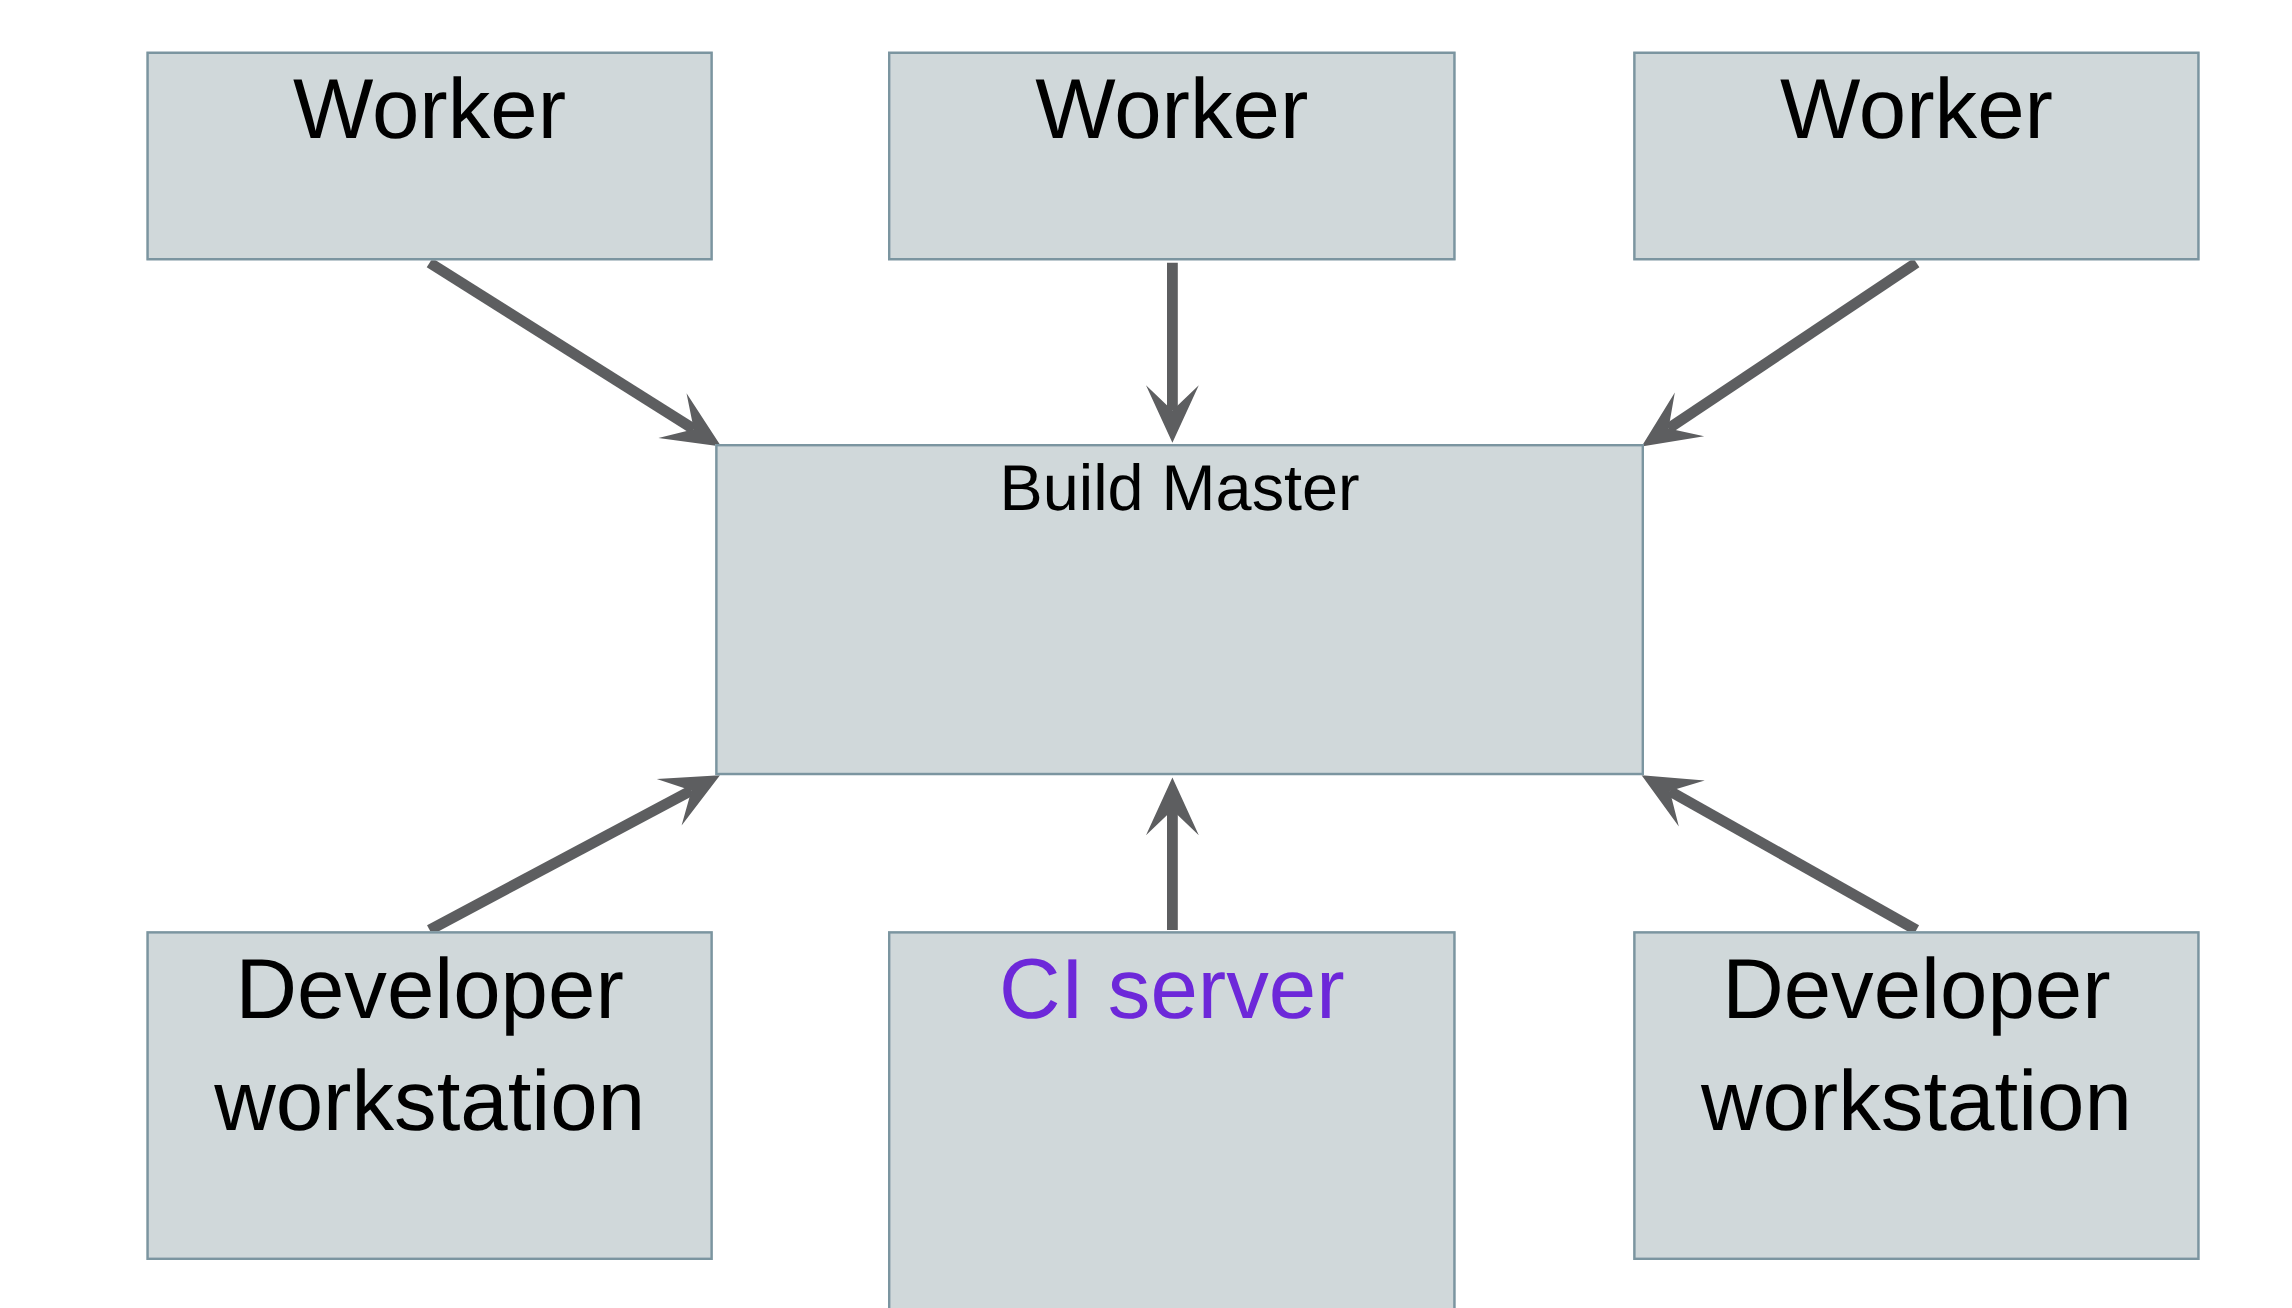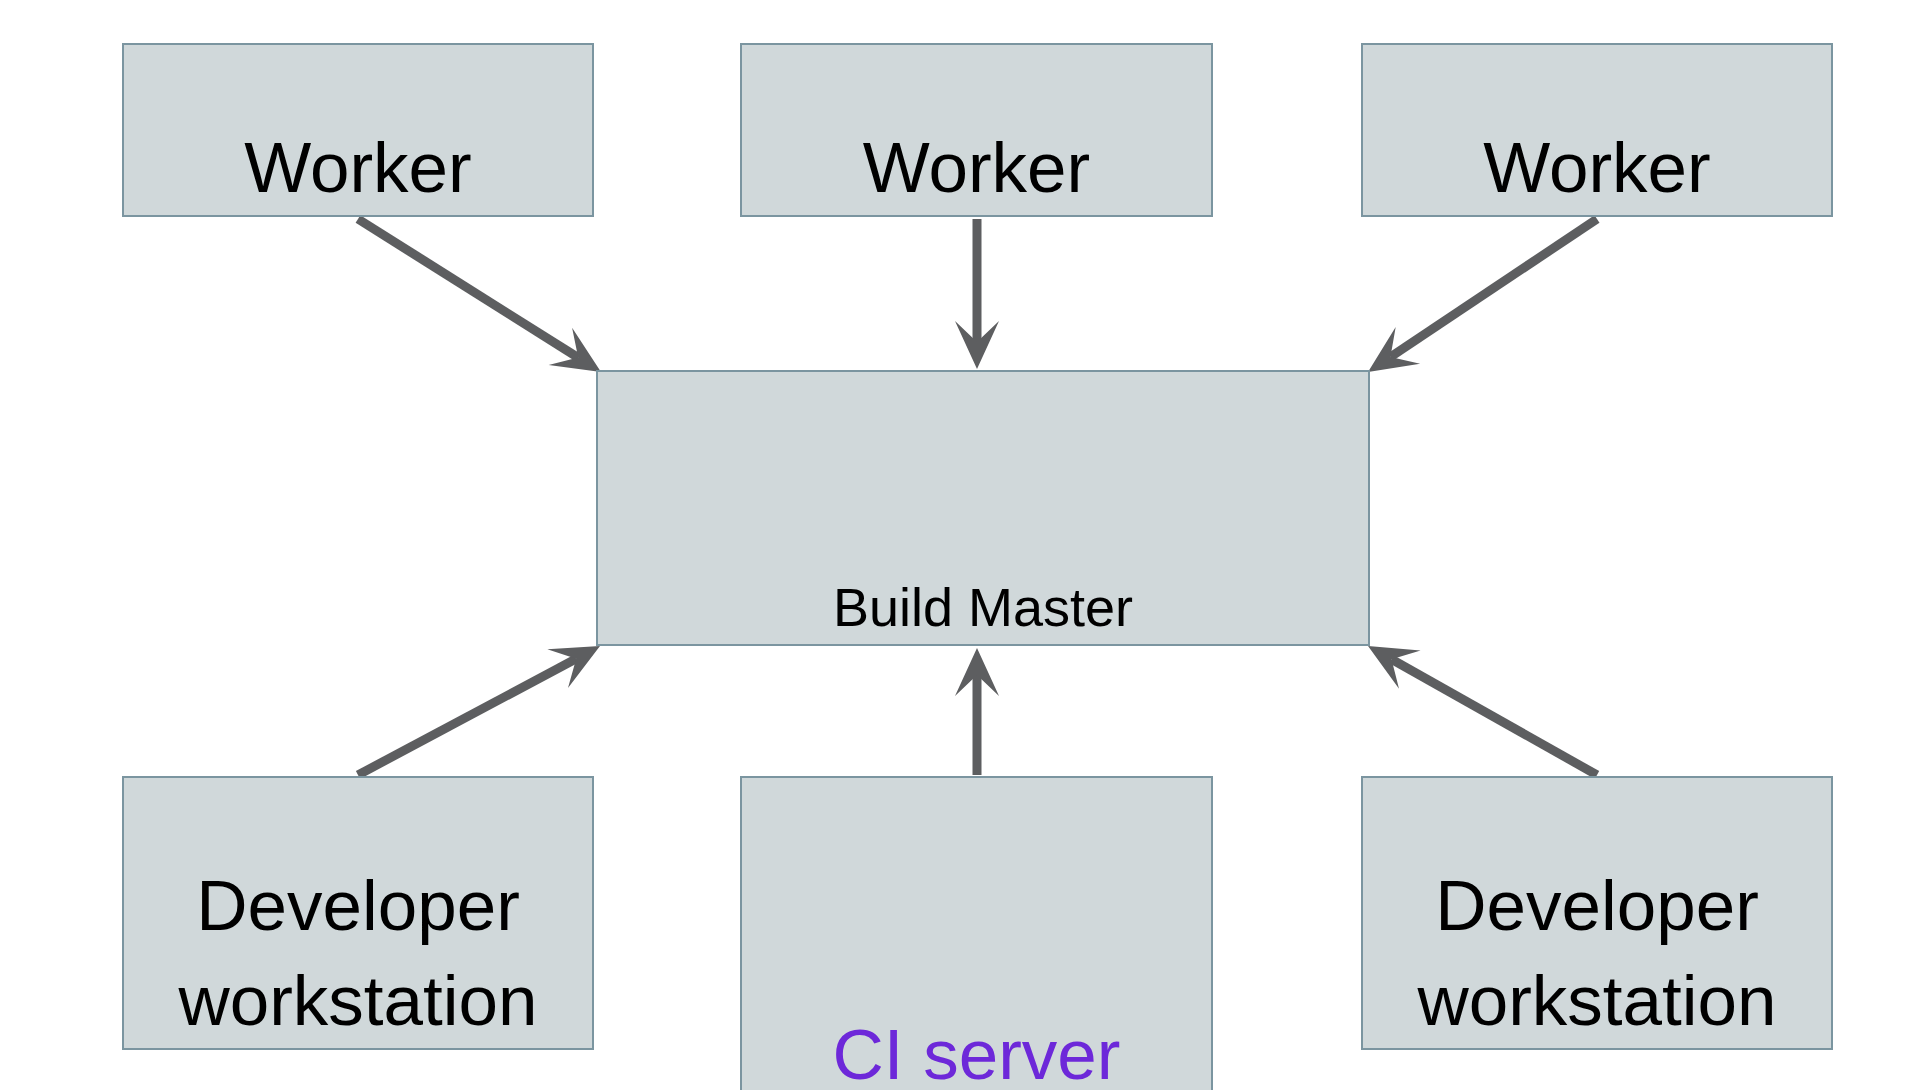--- a/index.html
+++ b/index.html
@@ -14,21 +14,21 @@
   }
   #arrows {
     position: absolute;
     left: 0;
     top: 0;
   }
   .node {
     position: absolute;
     box-sizing: border-box;
     display: flex;
-    align-items: flex-end;
+    align-items: flex-start;
     justify-content: center;
     text-align: center;
     color: #000000;
     line-height: 1.33;
   }
   .node-label {
     display: block;
     padding: 0 10px;
   }
 </style>

